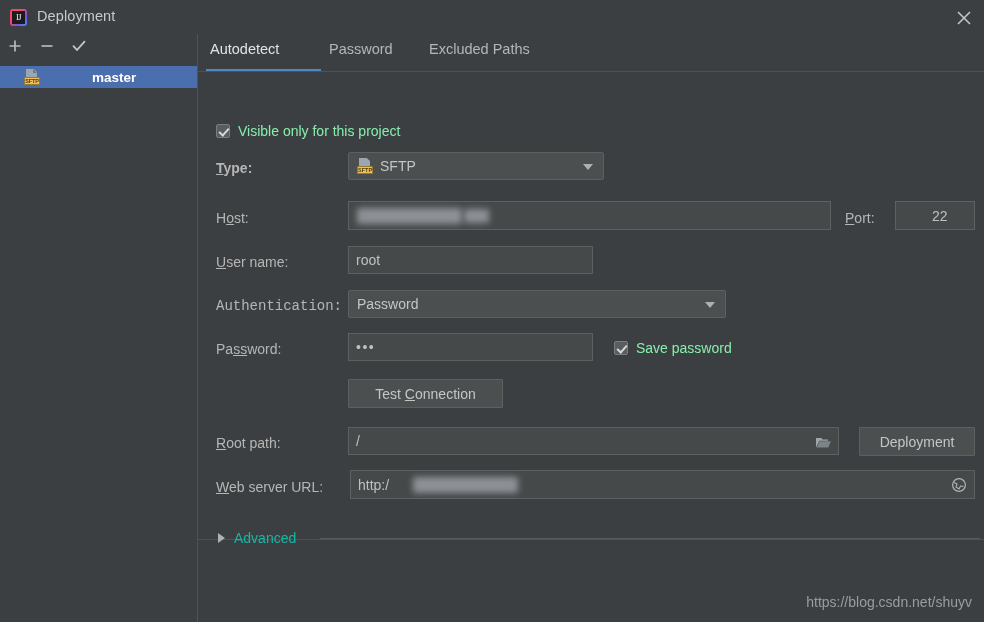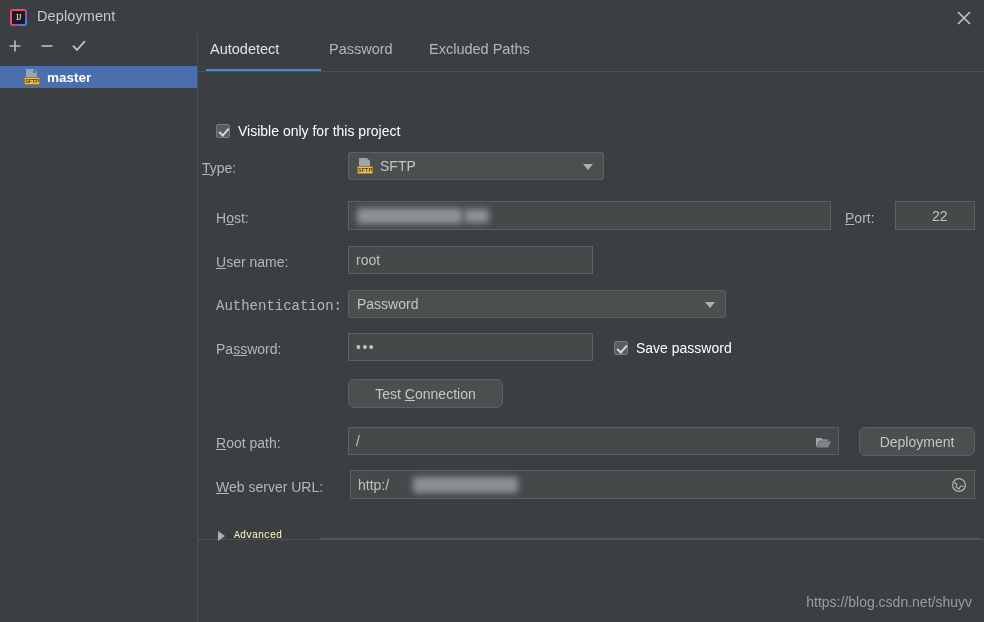--- a/index.html
+++ b/index.html
@@ -92,20 +92,21 @@
     position: absolute;
     left: 0; top: 32px;
     width: 197px;
   }
   .tree-item {
     position: relative;
     height: 22px;
     display: flex;
     align-items: center;
     cursor: pointer;
+    gap: 45px;
   }
   .tree-item.selected {
     background: #4b6eaf;
   }
   .sftp-icon {
     position: relative;
     width: 16px; height: 16px;
     margin-left: 24px;
     flex: 0 0 auto;
   }
@@ -236,21 +237,21 @@
     width: 0; height: 0;
     border-left: 5px solid transparent;
     border-right: 5px solid transparent;
     border-top: 6px solid #b0b0b0;
   }
 
   .btn {
     position: absolute;
     background: #4b4f50;
     border: 1px solid #5e6060;
-    border-radius: 6px;
+    border-radius: 1px;
     box-sizing: border-box;
     font-size: 14px;
     color: #c5c5c5;
     display: flex;
     align-items: center;
     justify-content: center;
     cursor: pointer;
   }
 
   
@@ -274,21 +275,21 @@
     position: absolute;
     left: 3.5px; top: 0.5px;
     width: 4px; height: 8px;
     border: solid #d8d8d8;
     border-width: 0 2px 2px 0;
     transform: rotate(42deg);
   }
   .cb-label {
     margin-left: 8px;
     font-size: 14px;
-    color: #ffffff;
+    color: #86efac;
     white-space: nowrap;
   }
 
   
   .redact {
     position: absolute;
     background: #8d9196;
     filter: blur(3.2px);
     border-radius: 2px;
   }
@@ -311,23 +312,22 @@
   }
   .arrow-right {
     width: 0; height: 0;
     border-top: 5px solid transparent;
     border-bottom: 5px solid transparent;
     border-left: 7px solid #b0b0b0;
     flex: 0 0 auto;
   }
   .advanced-label {
     margin-left: 9px;
-    font-size: 10px;
-    color: #fef9c3;
-    font-family: Liberation Mono, monospace;
+    font-size: 14px;
+    color: #14b8a6;
   }
   .advanced-line {
     position: absolute;
     height: 1px;
     background: #585b5c;
   }
   .top-divider {
     position: absolute;
     height: 1px;
     background: #4f5254;
@@ -403,21 +403,21 @@
     <div class="tabs-baseline"></div>
   </div>
 
   <div class="form">
 
     <div class="cb-wrap" style="left:18px; top:51px;">
       <div class="cb"></div>
       <div class="cb-label">Visible only for this project</div>
     </div>
 
-    <div class="lbl" style="left:4px; top:88px;"><span class="mn">T</span>ype:</div>
+    <div class="lbl" style="left:18px; top:88px;font-weight:bold;"><span class="mn">T</span>ype:</div>
     <div class="combo" style="left:150px; top:80px; width:256px; height:28px;">
       <div class="sftp-combo-icon">
         <div class="sheet" style="position:absolute;left:2px;top:0;width:11px;height:10px;background:#9aa7b0;clip-path:polygon(0 0,70% 0,100% 30%,100% 100%,0 100%);"></div>
         <div class="tag" style="position:absolute;left:0;bottom:0;width:16px;height:8px;background:#f0c060;border:1px solid #9a7a28;box-sizing:border-box;border-radius:1px;color:#4a3a06;font-size:5.5px;line-height:6.5px;text-align:center;font-weight:bold;">SFTP</div>
       </div>
       <span class="val">SFTP</span>
       <span class="arrow-down"></span>
     </div>
 
     <div class="lbl" style="left:18px; top:138px;">H<span class="mn">o</span>st:</div>

